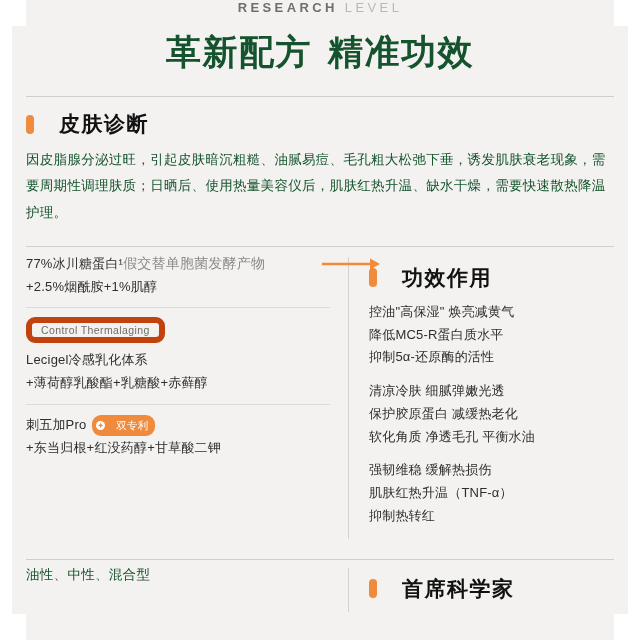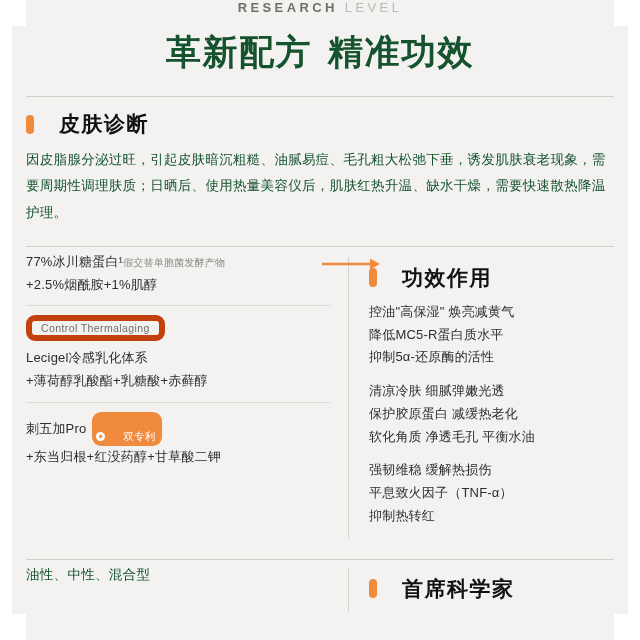--- a/index.html
+++ b/index.html
@@ -135,25 +135,25 @@
     padding: 1px 9px;
     font-size: 10.5px;
     color: #6d6c69;
     letter-spacing: 0.4px;
     margin-bottom: 6px;
   }
 
   .badge {
     display: inline-flex;
     align-items: center;
-    gap: 18px;
+    gap: 11px;
     background: #f08a3c;
     color: #fff;
     border-radius: 9px;
-    padding: 15px 7px 1px 4px;
+    padding: 1px 7px 1px 4px;
     font-size: 10.5px;
     vertical-align: middle;
     margin: 0 2px;
   }
   .badge .dot {
     width: 9px;
     height: 9px;
     border-radius: 50%;
     background: #fff;
     color: #f08a3c;
@@ -233,21 +233,21 @@
 
     <div class="cols">
 
       <svg class="arrow" viewBox="0 0 62 14">
         <path d="M0 7 H52" stroke="#f08a3c" stroke-width="2.4" fill="none"></path>
         <path d="M48 1.5 L58 7 L48 12.5 Z" fill="#f08a3c"></path>
       </svg>
 
       <div class="col-left">
         <div class="txt">
-          <span>77%冰川糖蛋白¹</span><span style="font-size:10px;color:#8a8a86;">假交替单胞菌发酵产物</span>
+          <span>77%冰川糖蛋白¹</span><span style="font-size:14px;color:#8a8a86;">假交替单胞菌发酵产物</span>
         </div>
         <div class="txt">+2.5%烟酰胺+1%肌醇</div>
 
         <div class="sub-rule"></div>
 
         <div class="tag">Control Thermalaging</div>
         <div class="txt">Lecigel冷感乳化体系</div>
         <div class="txt">+薄荷醇乳酸酯+乳糖酸+赤藓醇</div>
 
         <div class="sub-rule"></div>
@@ -275,21 +275,21 @@
           <div class="txt">降低MC5-R蛋白质水平</div>
           <div class="txt">抑制5α-还原酶的活性</div>
         </div>
         <div class="eff-group">
           <div class="txt">清凉冷肤 细腻弹嫩光透</div>
           <div class="txt">保护胶原蛋白 减缓热老化</div>
           <div class="txt">软化角质 净透毛孔 平衡水油</div>
         </div>
         <div class="eff-group">
           <div class="txt">强韧维稳 缓解热损伤</div>
-          <div class="txt">平息致火因子（TNF-α）</div>
+          <div class="txt">肌肤红热升温（TNF-α）</div>
           <div class="txt">抑制热转红</div>
         </div>
       </div>
     </div>
 
     <div class="rule"></div>
 
     <div class="bottom">
       <div class="bottom-left">
         <div class="body-text">油性、中性、混合型</div>

